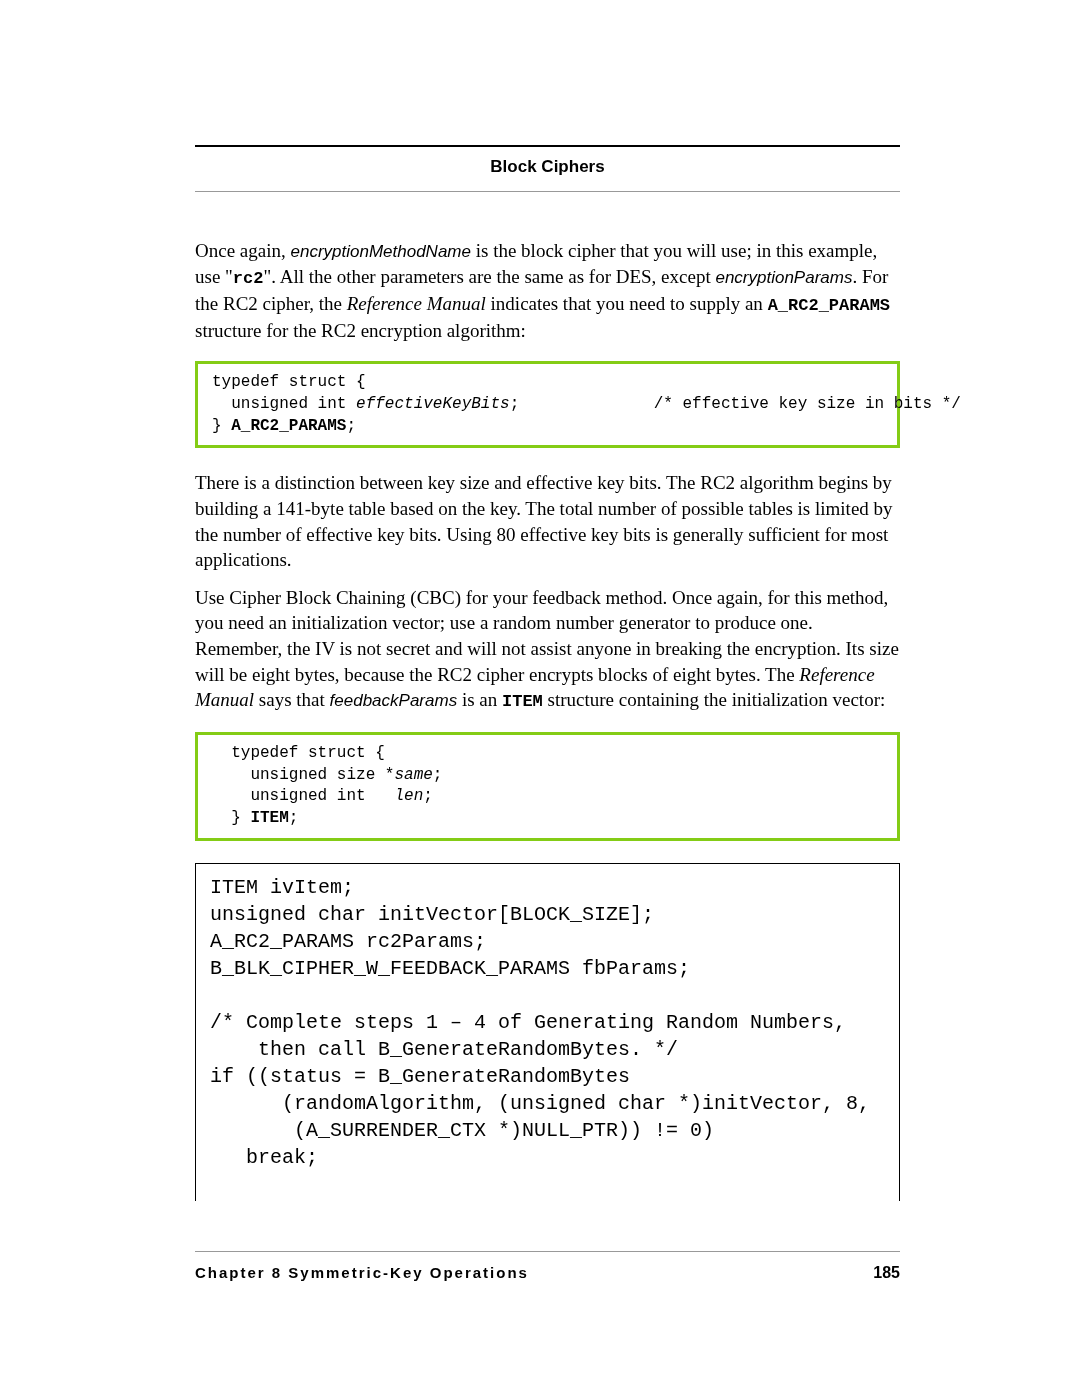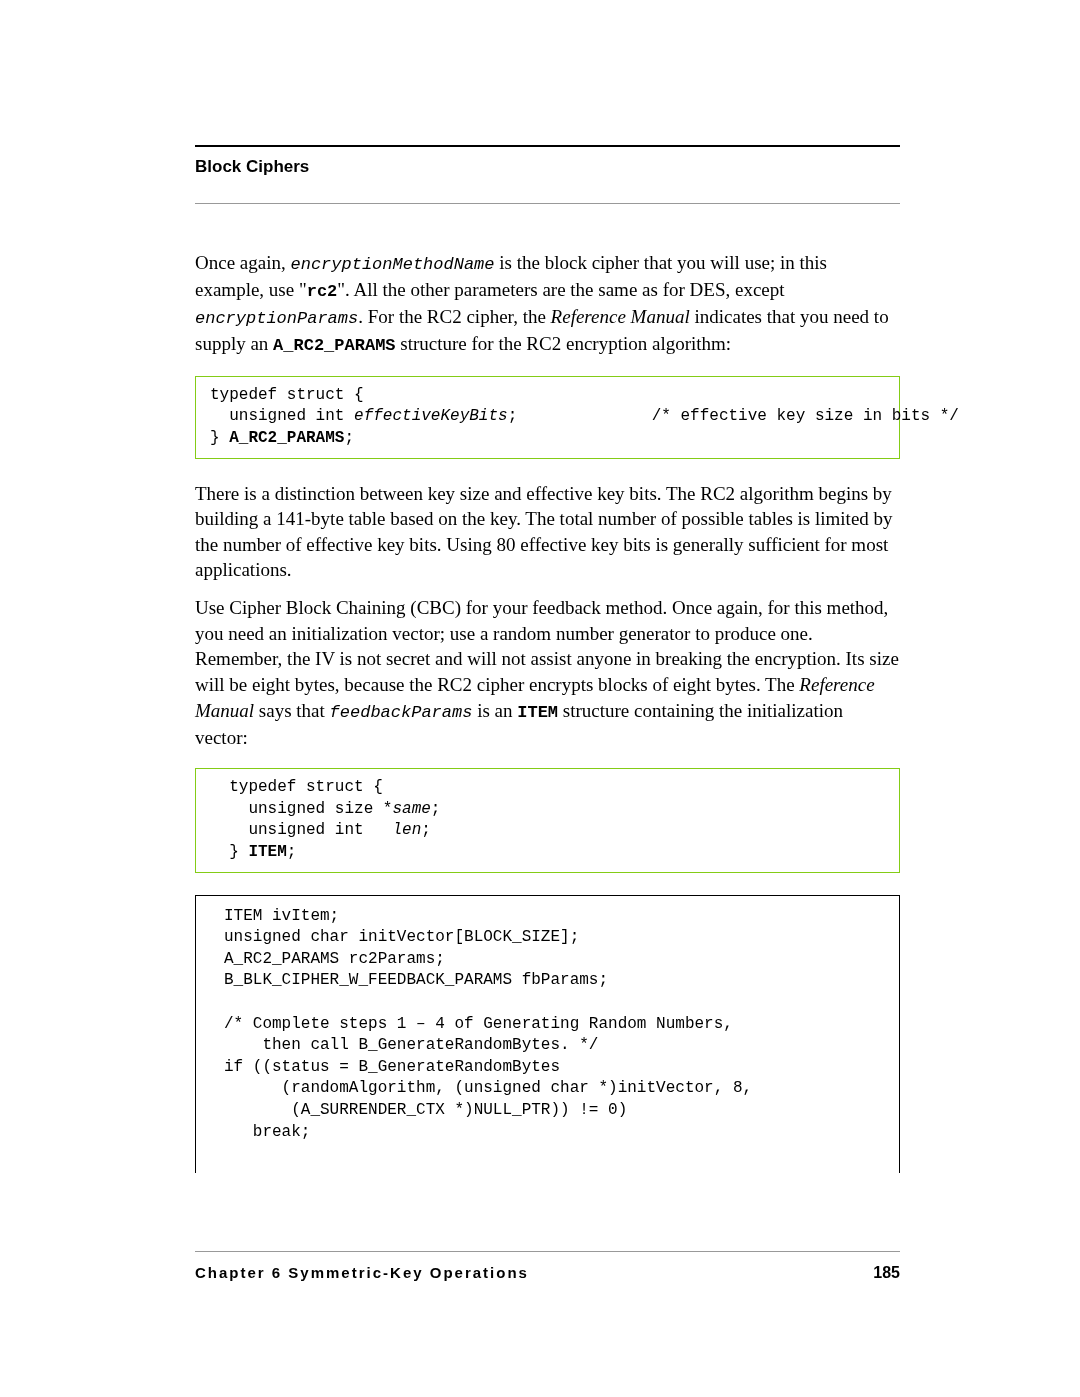--- a/index.html
+++ b/index.html
@@ -12,64 +12,64 @@
       position: relative;
     }
     .page {
       padding: 145px 180px 0 195px;
     }
     .top-rule {
       border-top: 2.5px solid #000;
       margin-bottom: 10px;
     }
     .header-section {
-      text-align: left;
+      text-align: center;
       font-family: Arial, Helvetica, sans-serif;
       font-weight: bold;
       font-size: 17px;
-      padding-bottom: 26px;
+      padding-bottom: 14px;
       border-bottom: 1px solid #999;
       margin-bottom: 46px;
     }
     .para {
       font-size: 19px;
       line-height: 1.35;
       margin-bottom: 12px;
     }
     .para .code-inline {
       font-family: 'Courier New', Courier, monospace;
       font-size: 17px;
       font-weight: bold;
     }
     .para .code-inline-italic {
-      font-family: Liberation Mono, monospace;
+      font-family: Liberation Sans, sans-serif;
       font-style: italic;
       font-size: 17px;
     }
     .para .italic {
       font-style: italic;
     }
     .code-box {
-      border: 1px solid #84cc16;
+      border: 3px solid #84cc16;
       padding: 8px 14px;
       margin: 18px 0 22px 0;
       font-family: 'Courier New', Courier, monospace;
       font-size: 16px;
       line-height: 1.35;
       white-space: pre;
     }
     .code-box .bold { font-weight: bold; }
     .code-box .italic { font-style: italic; }
     .code-box-open {
       border: 1px solid #000;
       border-bottom: none;
-      padding: 10px 14px 30px 28px;
+      padding: 10px 14px 30px 14px;
       margin: 18px 0 0 0;
       font-family: 'Courier New', Courier, monospace;
-      font-size: 16px;
+      font-size: 20px;
       line-height: 1.35;
       white-space: pre;
     }
     .footer {
       position: absolute;
       left: 195px;
       right: 180px;
       bottom: 115px;
     }
     .footer-rule {
@@ -128,16 +128,16 @@
     then call B_GenerateRandomBytes. */
 if ((status = B_GenerateRandomBytes
       (randomAlgorithm, (unsigned char *)initVector, 8,
        (A_SURRENDER_CTX *)NULL_PTR)) != 0)
    break;</div>
 </div>
 
 <div class="footer">
   <div class="footer-rule"></div>
   <div class="footer-row">
-    <span>Chapter 6  Symmetric-Key Operations</span>
+    <span>Chapter 8  Symmetric-Key Operations</span>
     <span class="footer-page">185</span>
   </div>
 </div>
 
 </body></html>

